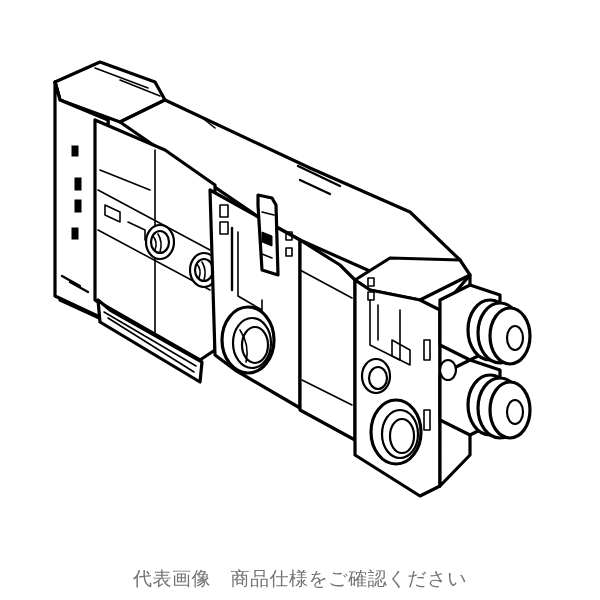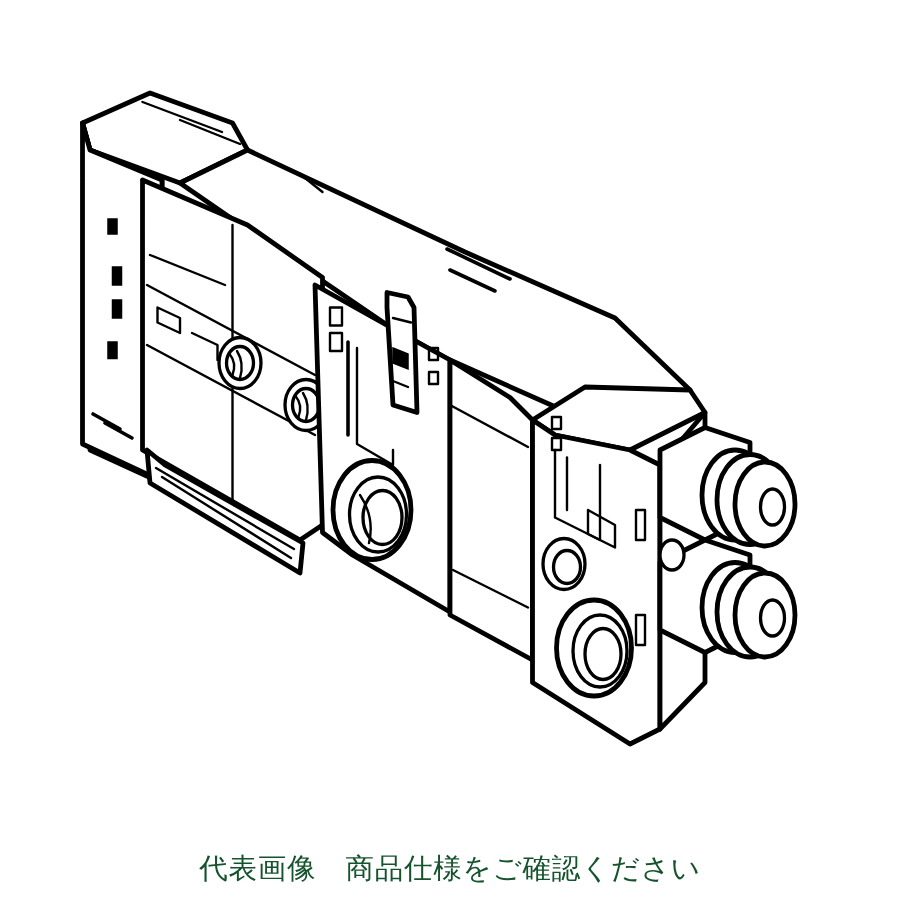--- a/index.html
+++ b/index.html
@@ -1,18 +1,18 @@
 <!DOCTYPE html>
 <html><head>
 <meta charset="utf-8">
 <style>
   html, body { margin:0; padding:0; background:#ffffff; }
   body { width:600px; height:600px; position:relative; overflow:hidden; font-family:"DejaVu Sans", sans-serif; }
   #product-figure { position:absolute; left:0; top:0; width:600px; height:540px; }
-  #caption { position:absolute; left:0; top:566px; width:600px; text-align:center; font-size:19px; color:#14532d; letter-spacing:0.5px; white-space:pre; }
+  #caption { position:absolute; left:0; top:566px; width:600px; text-align:center; font-size:19px; color:#737373; letter-spacing:0.5px; white-space:pre; }
   svg .o { fill:#fff; stroke:#000; stroke-width:3.2; stroke-linejoin:round; stroke-linecap:round; }
   svg .t { fill:none; stroke:#000; stroke-width:1.6; stroke-linejoin:round; stroke-linecap:round; }
   svg .m { fill:none; stroke:#000; stroke-width:2.4; stroke-linejoin:round; stroke-linecap:round; }
   svg .k { fill:#000; stroke:#000; stroke-width:1; }
   svg .w { fill:#fff; stroke:#000; stroke-width:2.2; }
 </style>
 </head>
 <body>
 
 <div id="product-figure">

